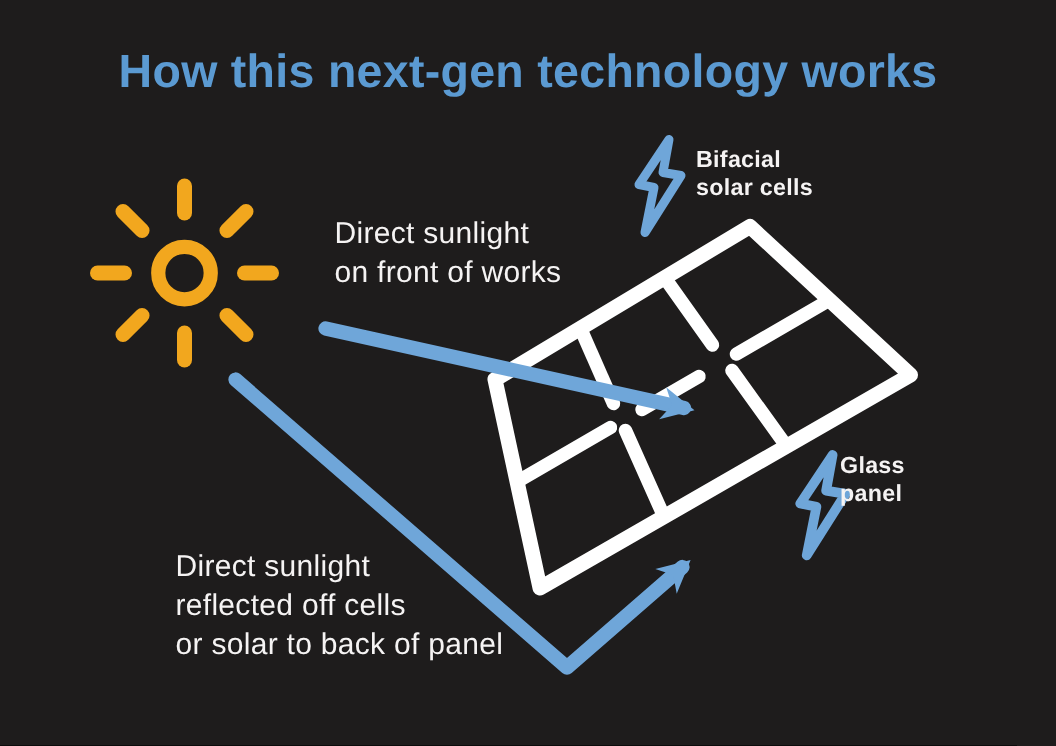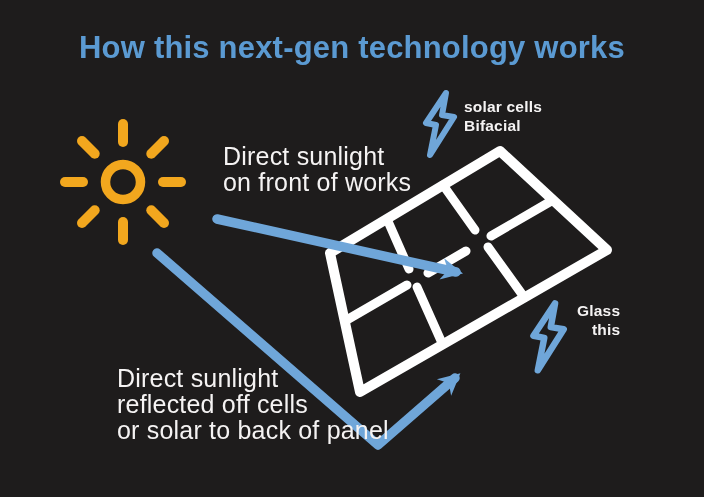--- a/index.html
+++ b/index.html
@@ -26,28 +26,28 @@
   .fill-blue{fill:var(--accent_blue);}
 
   .page-title{
     position:absolute;left:0;top:30px;width:704px;
     margin:0;text-align:center;
     font-size:31px;font-weight:bold;letter-spacing:.2px;
     color:var(--title_blue);
   }
   .annotation{
     position:absolute;color:var(--text_white);
-    font-size:25px;line-height:26px;font-weight:400;letter-spacing:.2px;
+    font-size:20px;line-height:26px;font-weight:400;letter-spacing:.2px;
   }
   .annotation.small{
     font-size:15.5px;line-height:19px;font-weight:bold;letter-spacing:.2px;
   }
   .ann-front{left:223px;top:143px;}
   .ann-bifacial{left:464px;top:97px;}
-  .ann-glass{left:577px;top:301px;text-align:right;}
+  .ann-glass{left:560px;top:301px;}
   .ann-reflected{left:117px;top:365px;}
 </style>
 </head>
 <body>
 
 <div class="canvas">
 
   <svg class="art" viewBox="0 0 704 497" xmlns="http://www.w3.org/2000/svg">
     <defs>
       <marker id="arrowhead" viewBox="0 0 10 10" refX="6.5" refY="5" markerWidth="2.6" markerHeight="2.6" orient="auto">
@@ -102,27 +102,27 @@
   </svg>
 
   <h1 class="page-title">How this next-gen technology works</h1>
 
   <div class="annotation ann-front">
     <div>Direct sunlight</div>
     <div>on front of works</div>
   </div>
 
   <div class="annotation small ann-bifacial">
+    <div>Bifacial</div>
     <div>solar cells</div>
-    <div>Bifacial</div>
   </div>
 
   <div class="annotation small ann-glass">
     <div>Glass</div>
-    <div>this</div>
+    <div>panel</div>
   </div>
 
   <div class="annotation ann-reflected">
     <div>Direct sunlight</div>
     <div>reflected off cells</div>
     <div>or solar to back of panel</div>
   </div>
 
 </div>
 

